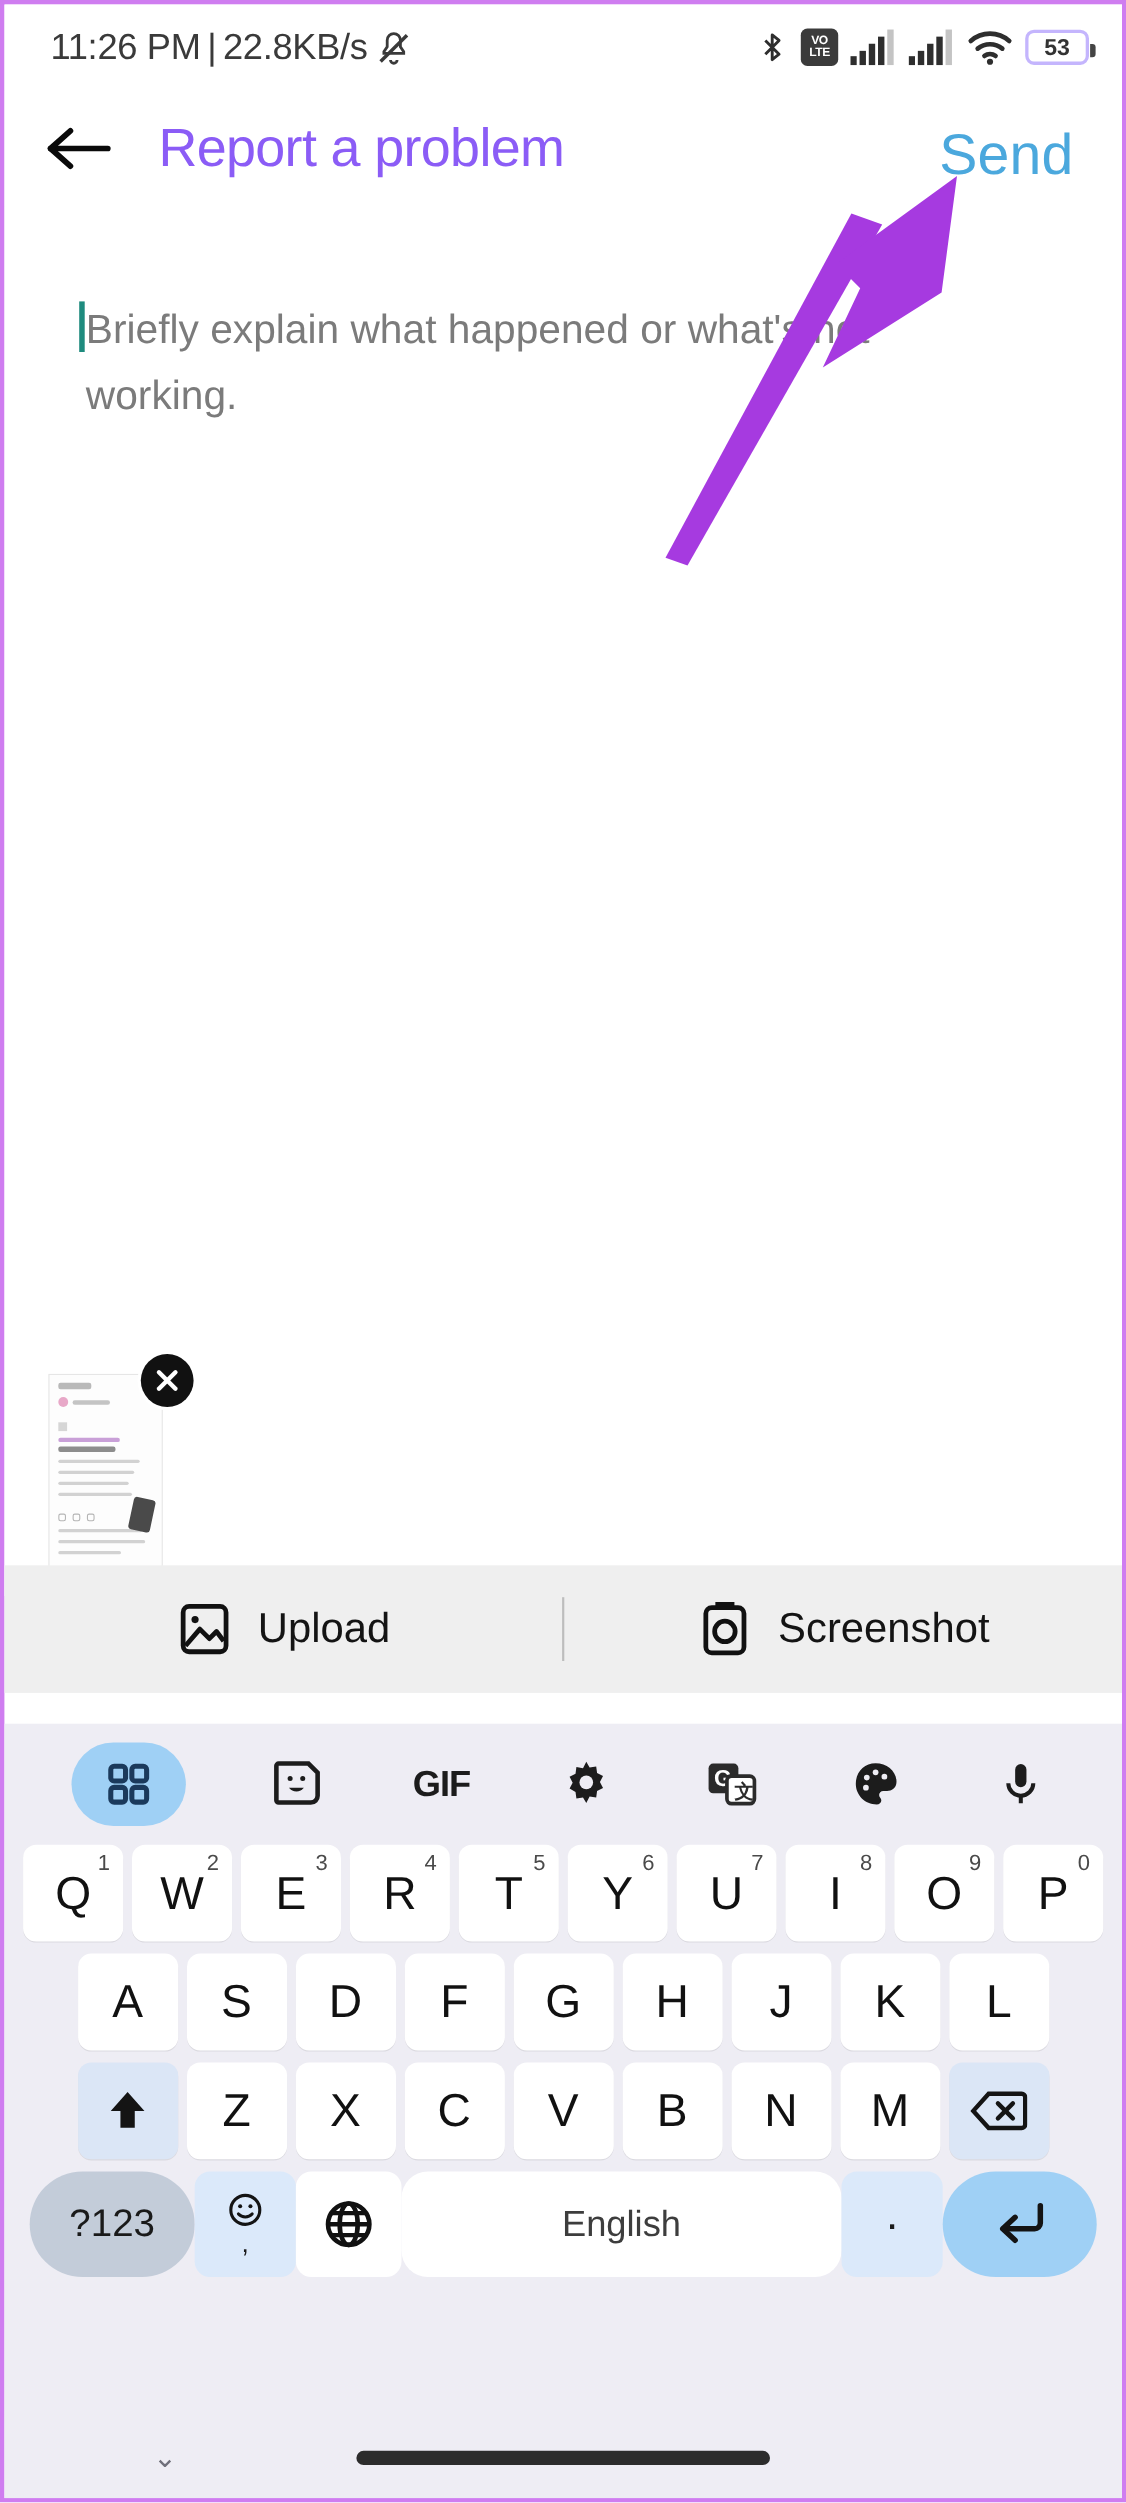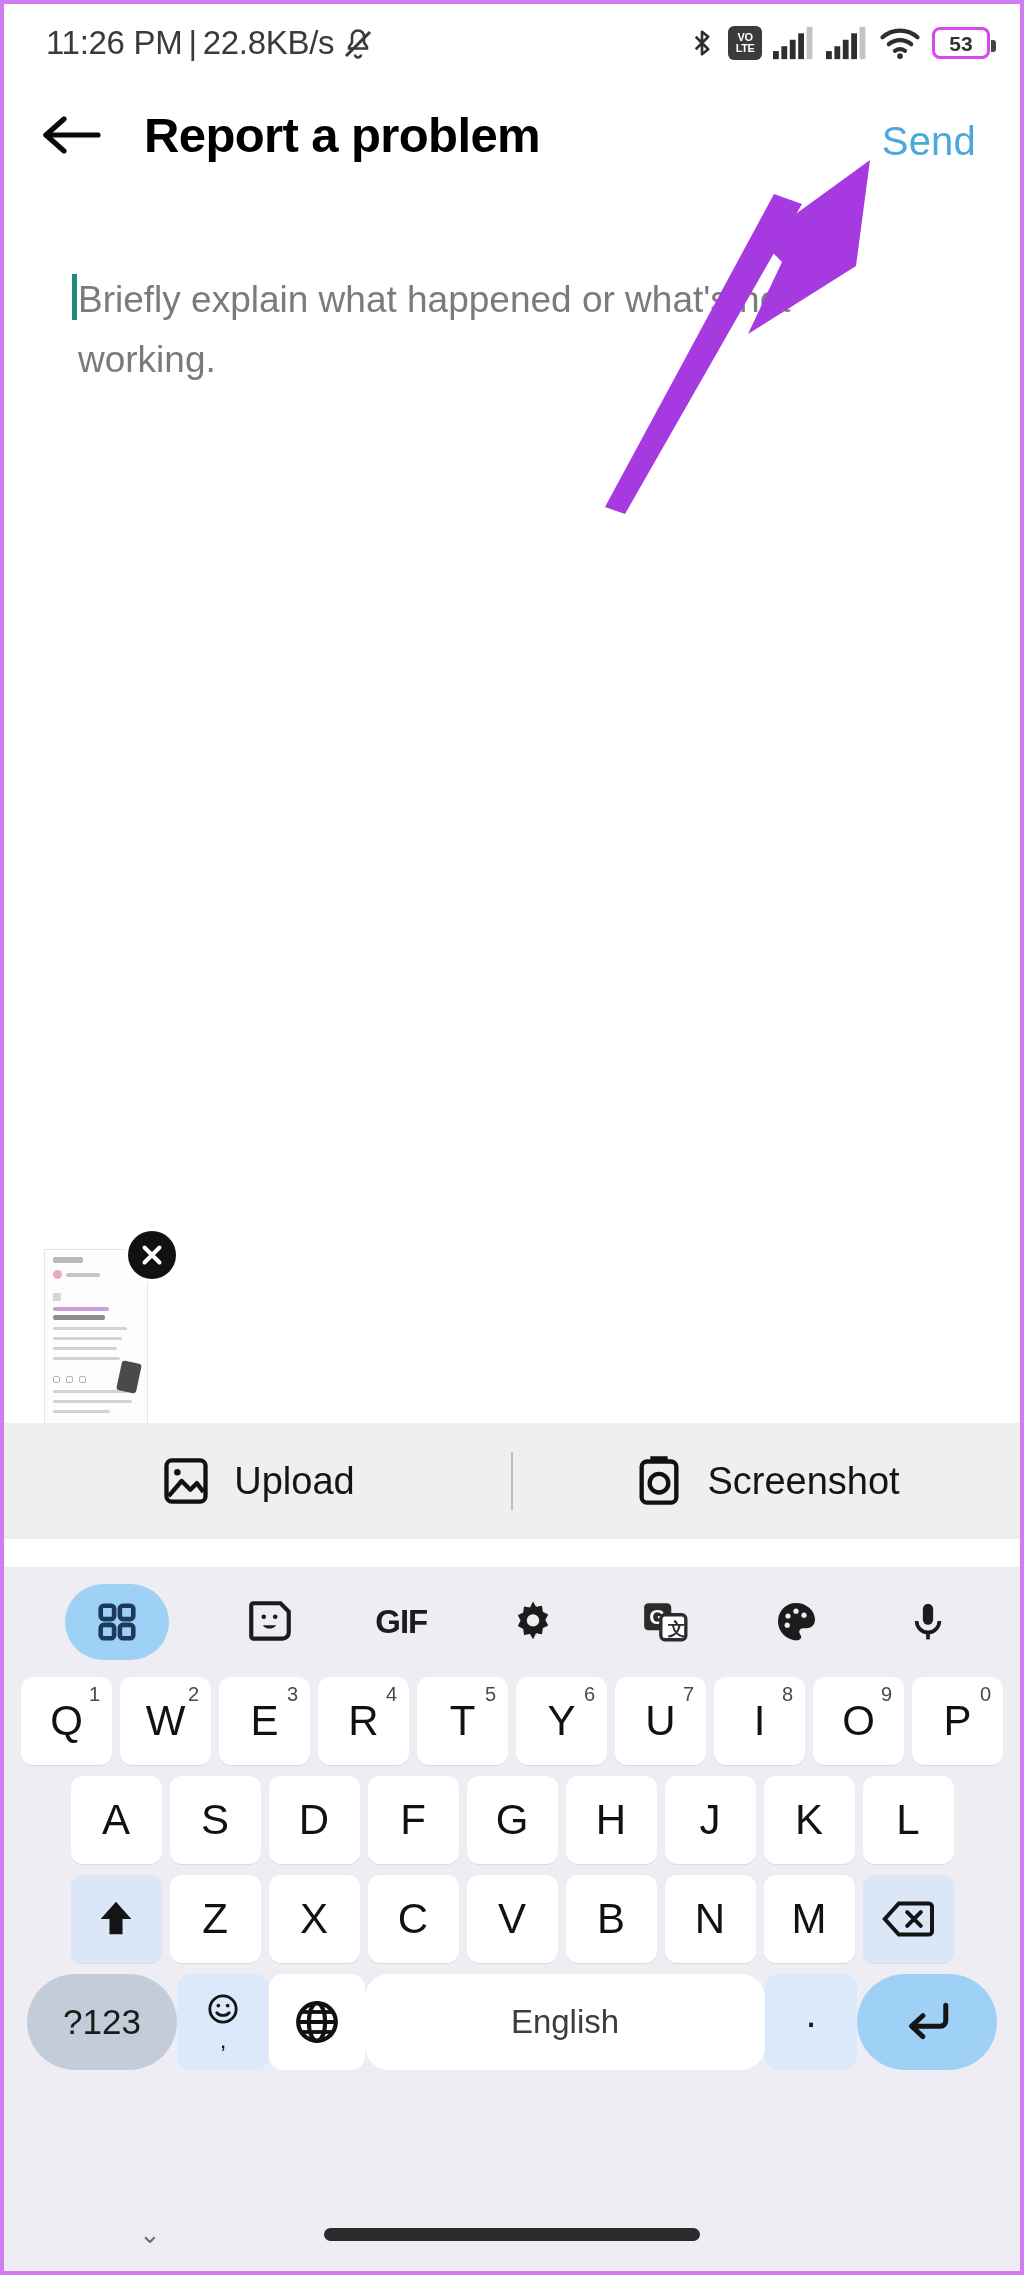--- a/index.html
+++ b/index.html
@@ -25,21 +25,21 @@
   }
   .status-left {
     display: flex; align-items: flex-end; gap: 6px;
     font-size: 33px; font-weight: 500; color: #3a3a3a;
     letter-spacing: -0.3px;
   }
   .status-right { display: flex; align-items: center; gap: 11px; }
   .sicon { display: block; }
   .battery {
     position: relative; width: 58px; height: 32px;
-    border: 3px solid #d946ef; border-radius: 8px;
+    border: 3px solid #c4b5fd; border-radius: 8px;
     display: flex; align-items: center; justify-content: center;
   }
   .battery::after {
     content: ""; position: absolute; right: -9px; top: 10px;
     width: 5px; height: 12px; background: #444; border-radius: 0 3px 3px 0;
   }
   .battery span { font-size: 21px; font-weight: 700; color: #333; line-height: 1; }
   .volte {
     width: 34px; height: 34px; background: #3b3b3b; border-radius: 6px;
     color: #fff; display: flex; flex-direction: column;
@@ -51,26 +51,26 @@
   
   .appbar {
     position: absolute; top: 78px; left: 0; right: 0; height: 106px;
     display: flex; align-items: center; background: #ffffff;
   }
   .back-btn {
     width: 100px; display: flex; align-items: center; justify-content: center;
     margin-left: 18px; cursor: pointer;
   }
   .app-title {
-    font-size: 49px; font-weight: 700; color: #000000;
+    font-size: 49px; font-weight: 400; color: #8b5cf6;
     letter-spacing: -0.6px; margin-left: 22px; white-space: nowrap;
   }
   .send-btn {
     margin-left: auto; margin-right: 44px;
-    font-size: 40px; color: #4ba8dd; font-weight: 400;
+    font-size: 52px; color: #4ba8dd; font-weight: 400;
     letter-spacing: 0.2px; cursor: pointer; margin-top: 12px;
   }
 
   
   .compose {
     position: absolute; top: 184px; left: 0; right: 0; bottom: 820px;
     background: #ffffff; padding: 82px 74px 0 74px;
   }
   .ph-wrap { position: relative; display: block; }
   .caret {

